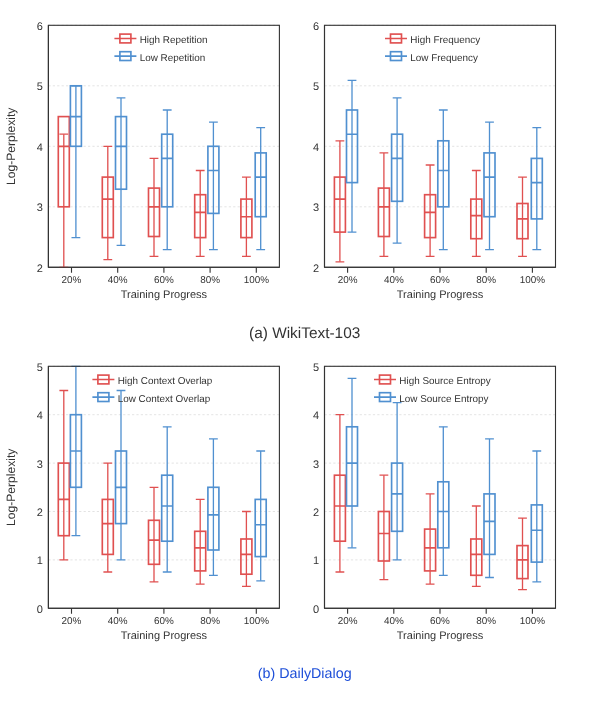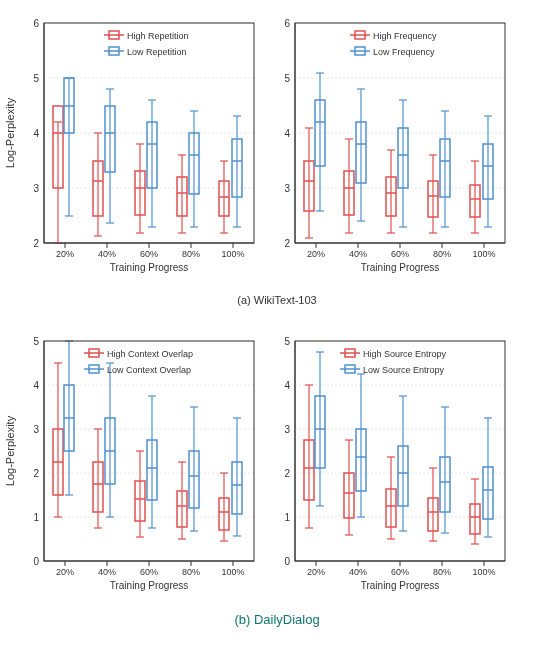--- a/index.html
+++ b/index.html
@@ -234,21 +234,21 @@
           <line x1="55" y1="28" x2="75" y2="28" stroke="#5090d0" stroke-width="1.5"></line>
           <rect x="60" y="24" width="10" height="8" fill="none" stroke="#5090d0" stroke-width="1.5"></rect>
           <text x="78" y="32" font-size="9" fill="#333">Low Frequency</text>
 
           <rect x="0" y="0" width="210" height="220" fill="none" stroke="#333" stroke-width="1"></rect>
         </g>
       </svg>
     </div>
   </div>
 
-  <div style="font-size:11px;color:#333;margin:-4px 0 20px 0;">(a) WikiText-103</div>
+  <div style="font-size:14px;color:#333;margin:-4px 0 8px 0;">(a) WikiText-103</div>
 
   <div class="row" style="height:290px;">
 
     <div class="chart-panel">
       <svg width="270" height="285">
         <g transform="translate(40,15)">
           <line x1="0" y1="0" x2="0" y2="220" stroke="#333" stroke-width="1"></line>
           <line x1="0" y1="220" x2="210" y2="220" stroke="#333" stroke-width="1"></line>
 
           <text x="-5" y="4" text-anchor="end" font-size="10" fill="#333">5</text>
@@ -435,14 +435,14 @@
           <line x1="45" y1="28" x2="65" y2="28" stroke="#5090d0" stroke-width="1.5"></line>
           <rect x="50" y="24" width="10" height="8" fill="none" stroke="#5090d0" stroke-width="1.5"></rect>
           <text x="68" y="32" font-size="9" fill="#333">Low Source Entropy</text>
 
           <rect x="0" y="0" width="210" height="220" fill="none" stroke="#333" stroke-width="1"></rect>
         </g>
       </svg>
     </div>
   </div>
 
-  <div style="font-size:13px;color:#0f766e;margin:-4px 0 0 0;">(b) DailyDialog</div>
+  <div style="font-size:13px;color:#1d4ed8;margin:-4px 0 0 0;">(b) DailyDialog</div>
 </div>
 
 </body></html>

